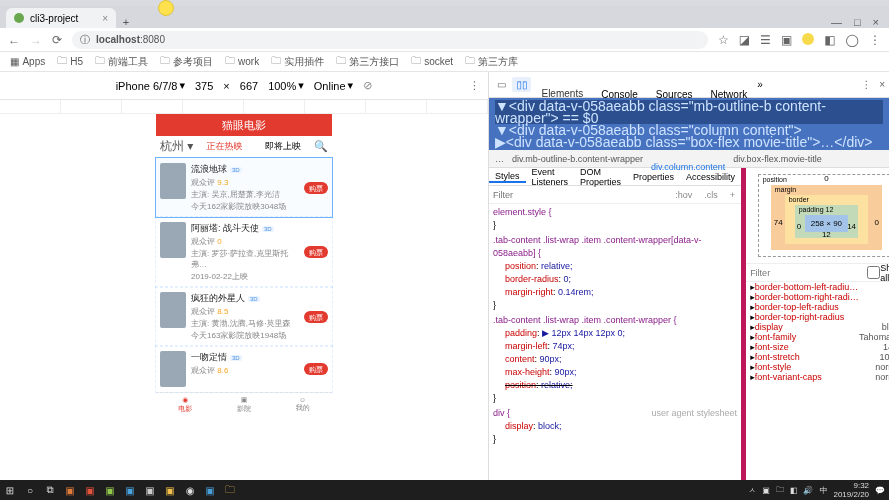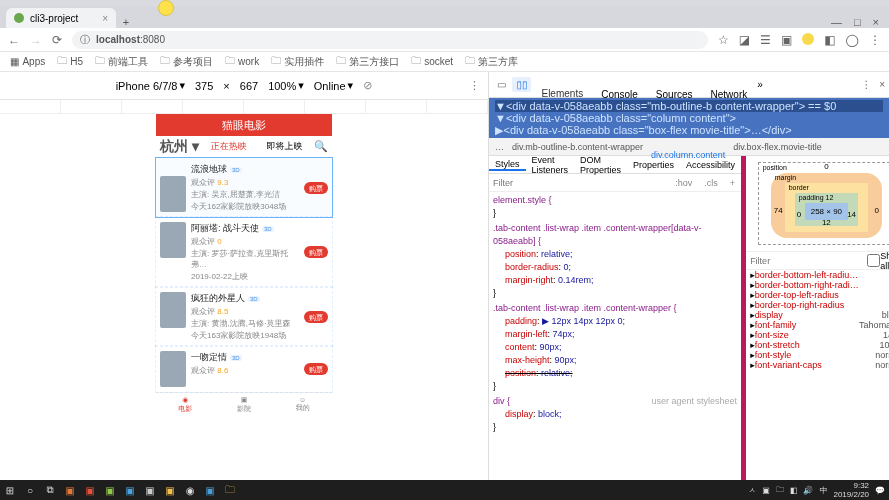--- a/index.html
+++ b/index.html
@@ -30,48 +30,48 @@
 .devbar { height: 28px; display: flex; align-items: center; justify-content: center; gap: 10px; font-size: 11px; border-bottom: 1px solid #e5e5e5; position: relative; }
 .devbar .sel { display: flex; align-items: center; gap: 2px; }
 .devbar .menu-right { position: absolute; right: 8px; color: #666; }
 .ruler { height: 14px; display: flex; border-bottom: 1px solid #eee; }
 .ruler div { flex:1; border-right:1px solid #eee; }
 
 .phoneframe { flex: 1; display: flex; justify-content: center; overflow: hidden; }
 .phone { width: 176px; margin-top: 0; font-size: 9px; }
 .apphead { background: #e33a2f; color: #fff; text-align: center; height: 22px; line-height: 22px; font-size: 11px; }
 .tabs { display: flex; align-items: center; background: #fff; height: 22px; border-bottom: 1px solid #eee; padding: 0 4px; gap: 4px; }
-.tabs .city { color: #555; font-size: 14px; font-weight: bold; }
+.tabs .city { color: #555; font-size: 12px; }
 .tabs .t { flex:1; text-align: center; font-size: 9px; }
 .tabs .t.active { color: #e33a2f; }
 .tabs .search-ico { color: #e33a2f; font-size: 11px; }
 
 .list { background: #fff; }
 .item { display: flex; padding: 5px 4px; gap: 5px; border-bottom: 0; outline: 1px dashed #7cb3ff33; }
-.item.hl { outline: 1px solid #6db4ff; background: #e8f2ff44; align-items: flex-end; }
+.item.hl { outline: 1px solid #6db4ff; background: #e8f2ff44; }
 .poster { width: 26px; height: 36px; background: #9aa7b5; border-radius: 2px; }
 .info { flex:1; display: flex; flex-direction: column; gap: 1px; font-size: 8px; color: #888; }
 .info .title { color: #222; font-size: 9px; display: flex; align-items: center; gap: 3px; }
 .badge { background: #e9f4ff; color: #4a90e2; font-size: 6px; padding: 0 2px; border-radius: 2px; }
 .score .num { color: #f6a623; }
 .buy { background: #e33a2f; color: #fff; font-size: 7px; padding: 2px 5px; border-radius: 8px; align-self: center; height: 12px; line-height: 9px; }
 .bottomnav { display: flex; height: 24px; border-top: 1px solid #eee; }
 .bottomnav div { flex:1; text-align:center; font-size:7px; color:#888; display:flex; flex-direction:column; justify-content:center; }
 .bottomnav .active { color:#e33a2f; }
 
 
 .devtools { width: 400px; display: flex; flex-direction: column; font-size: 10px; }
 .dt-tabs { height: 26px; display: flex; align-items: center; border-bottom: 1px solid #ddd; padding: 0 4px; gap: 2px; }
 .dt-ico { padding: 2px 4px; color: #666; }
 .dt-ico.active { color: #1a73e8; background: #e8f0fe; border-radius: 2px; }
 .dt-tab { padding: 0 8px; height: 100%; display: flex; align-items: center; margin-top: 20px; }
 .dt-tab.active { border-bottom: 2px solid #1a73e8; color: #333; }
 .dt-close { margin-left: auto; display: flex; gap: 8px; color: #666; }
 
-.dt-dom { background: #4772c0; color: #cde3ff; font-family: Consolas, monospace; font-size: 11px; padding: 2px 6px; line-height: 12px; }
+.dt-dom { background: #4772c0; color: #cde3ff; font-family: Consolas, monospace; font-size: 14px; padding: 2px 6px; line-height: 12px; }
 .dt-dom .sel-line { background: #2b4f8f; }
 
 .crumbs { background: #f3f3f3; border-bottom: 1px solid #ddd; height: 18px; display: flex; align-items: center; font-size: 9px; padding: 0 6px; gap: 8px; color: #555; }
 .crumbs .active { color: #1a73e8; margin-top: 16px; }
 
 .dt-body { display: flex; flex: 1; overflow: hidden; }
 .styles-pane { flex: 1; display: flex; flex-direction: column; border-right: 5px solid #be185d; }
 .styles-tabs { display: flex; border-bottom: 1px solid #ddd; height: 18px; align-items: center; font-size: 9px; }
 .styles-tabs div { padding: 0 6px; }
 .styles-tabs .active { border-bottom: 2px solid #1a73e8; }
@@ -82,21 +82,21 @@
 .css .sel { color: #8a1d8a; }
 .css .prop { color: #c80000; margin-left: 12px; }
 .css .val { color: #16169e; }
 .css .strike { text-decoration: line-through; }
 .css .src { color: #aaa; float: right; }
 
 .computed-pane { width: 185px; display: flex; flex-direction: column; }
 .boxmodel { padding: 6px 4px; display: flex; justify-content: center; border-bottom: 1px solid #eee; }
 .bm-pos { border: 1px dashed #999; padding: 10px 12px 6px; position: relative; font-size: 8px; text-align: center; }
 .bm-pos::before { content: "position"; position: absolute; top: 1px; left: 4px; font-size: 7px; }
-.bm-margin { background: #f8cc9b; padding: 10px 14px 6px; position: relative; border-radius: 16px; }
+.bm-margin { background: #f8cc9b; padding: 10px 14px 6px; position: relative; }
 .bm-margin::before { content: "margin"; position: absolute; top: 1px; left: 4px; font-size: 7px; }
 .bm-border { background: #fde1a0; padding: 10px 10px 6px; position: relative; }
 .bm-border::before { content: "border"; position: absolute; top: 1px; left: 4px; font-size: 7px; }
 .bm-padding { background: #c2dab8; padding: 10px 10px 6px; position: relative; }
 .bm-padding::before { content: "padding 12"; position: absolute; top: 1px; left: 4px; font-size: 7px; }
 .bm-content { background: #a3c4e8; padding: 4px 6px; font-size: 8px; }
 .bm-side { position: absolute; font-size: 8px; }
 
 .comp-filter { display: flex; align-items: center; height: 18px; border-bottom: 1px solid #eee; padding: 0 4px; font-size: 9px; }
 .comp-filter input { flex: 1; border: none; outline: none; font-size: 9px; color:#aaa; }

